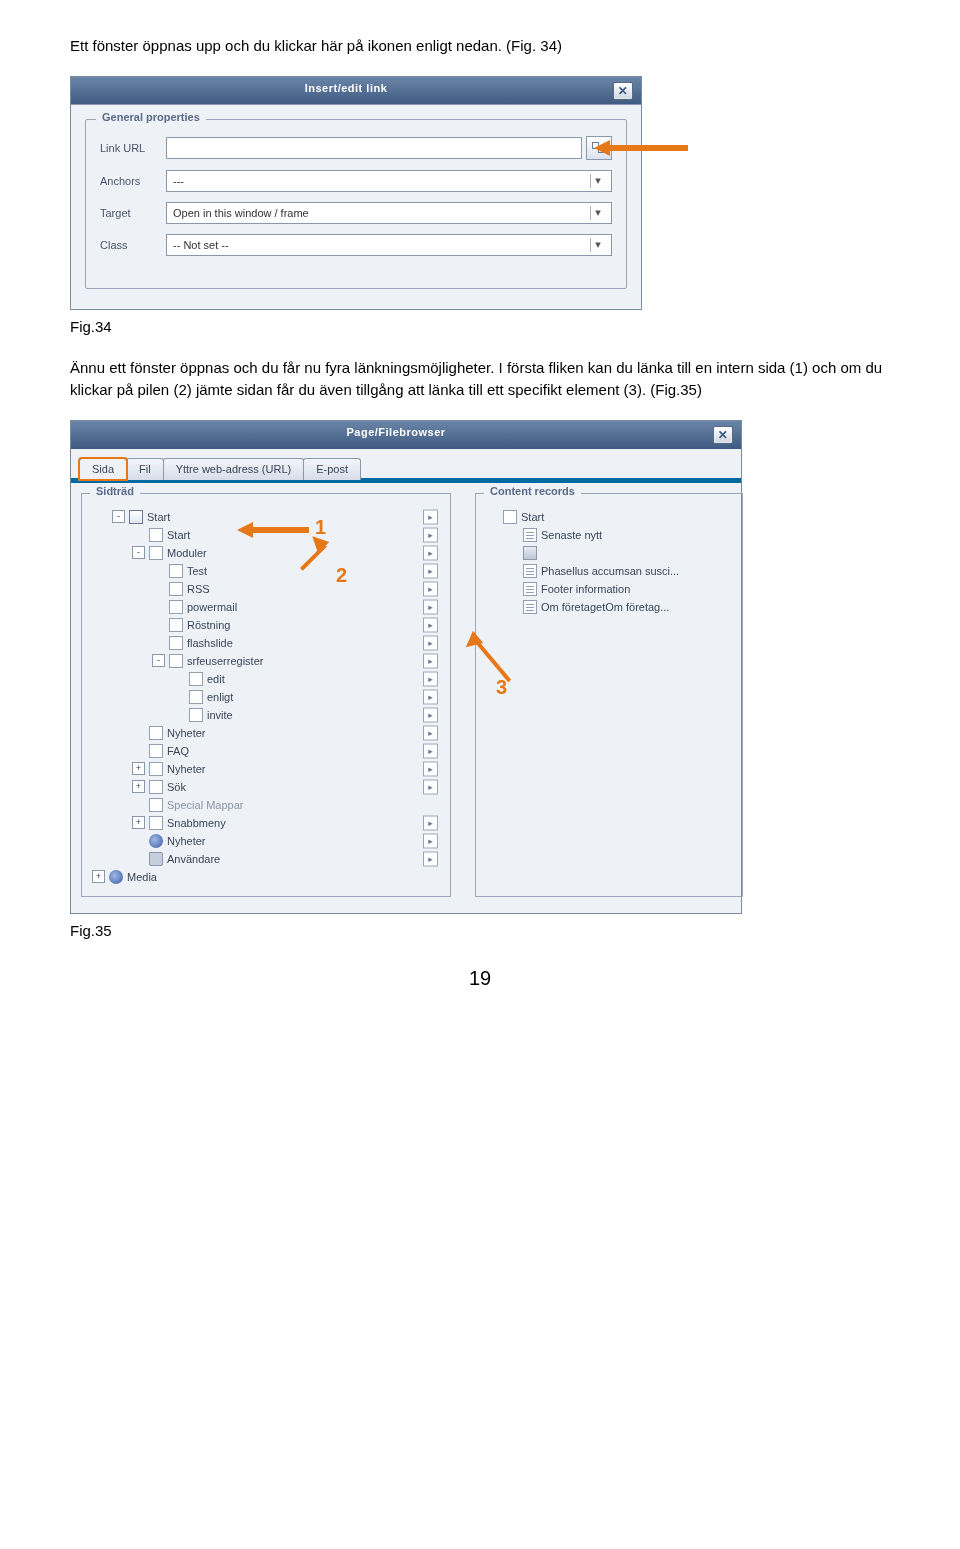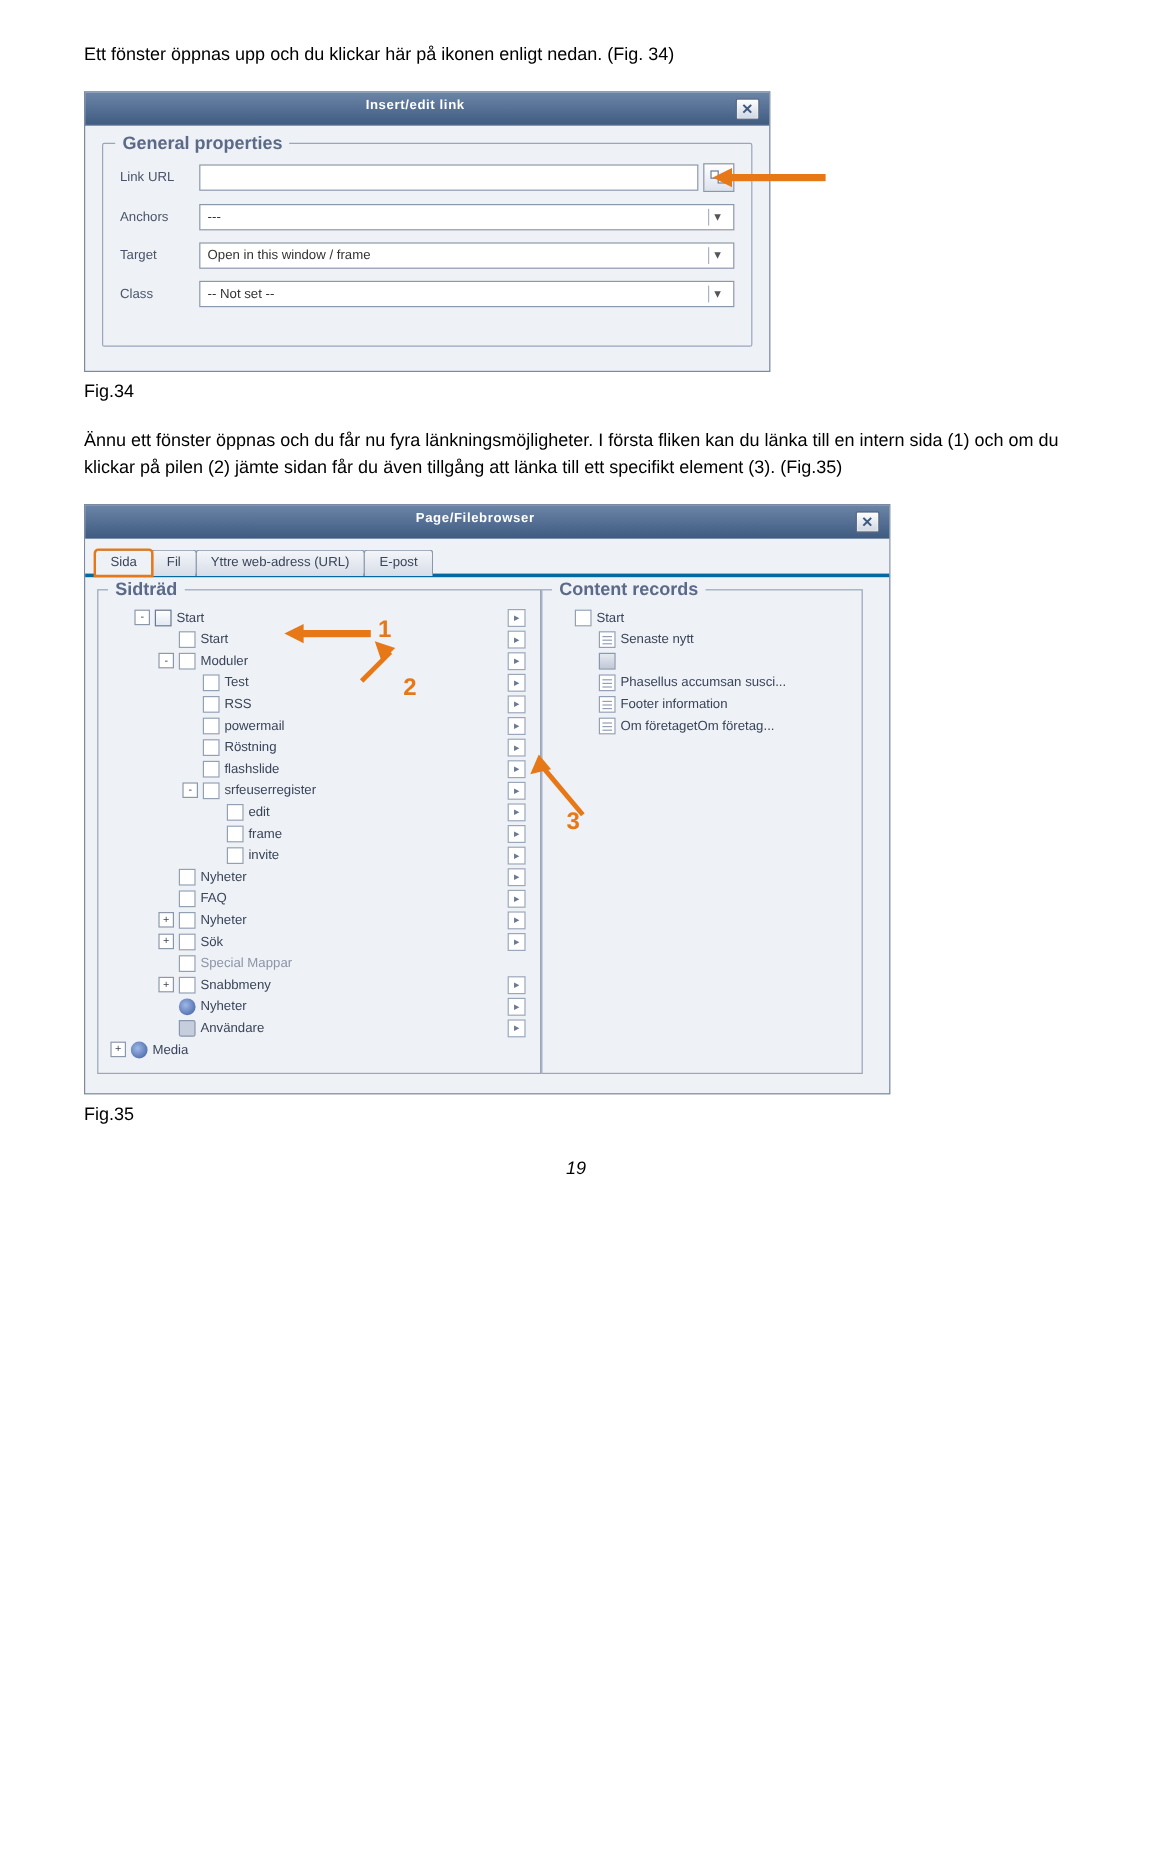--- a/index.html
+++ b/index.html
@@ -85,21 +85,21 @@
     position: relative;
   }
   .fieldset.short { padding-bottom: 22px; }
   .legend {
     position: absolute;
     top: -9px; left: 10px;
     background: #eef1f6;
     padding: 0 6px;
     color: #5a6a88;
     font-weight: bold;
-    font-size: 15px;
+    font-size: 11px;
   }
   .formrow {
     display: flex;
     align-items: center;
     margin-bottom: 10px;
   }
   .formrow .lbl { width: 66px; color: #4a5468; }
   .txt, .sel {
     flex: 1;
     height: 22px;
@@ -157,23 +157,23 @@
   }
   .annot-num {
     position: absolute;
     font: bold 20px Arial, sans-serif;
     color: #e67817;
   }
 
   
   .browser-body {
     display: flex;
-    gap: 0;
+    gap: 24px;
     padding: 10px 10px 16px 10px;
-    border-top: 3px solid #0369a1;
+    border-top: 5px solid #0369a1;
     margin-top: -1px;
   }
   .panel {
     border: 1px solid #9aa6ba;
     position: relative;
     padding: 14px 8px 10px 10px;
   }
   .panel .legend { top: -9px; left: 8px; background: #eef1f6; }
   .panel-left  { flex: 0 0 350px; }
   .panel-right { flex: 0 0 248px; }
@@ -219,21 +219,21 @@
     color: #6b7a92;
     font-size: 9px;
     position: absolute;
     right: 4px;
     top: 50%;
     transform: translateY(-50%);
   }
   .tree-wrap { position: relative; }
   .row-rel { position: relative; }
 
-  .page-num { text-align: center; margin-top: 28px; font-size: 15px; font-style: italic; }
+  .page-num { text-align: center; margin-top: 28px; font-size: 20px; }
 </style>
 </head>
 <body>
 
 <p class="doc-text">Ett fönster öppnas upp och du klickar här på ikonen enligt nedan. (Fig. 34)</p>
 
 <div class="dialog" style="width:570px">
   <div class="titlebar">
     <span class="title">Insert/edit link</span>
     <span class="close-btn">✕</span>
@@ -385,21 +385,21 @@
                 <span class="spacer-pm"></span>
                 <span class="ico ico-page"></span>
                 <span>edit</span>
                 <span class="goto">▸</span>
               </div>
             </li>
             <li class="lv4 row-rel">
               <div class="node">
                 <span class="spacer-pm"></span>
                 <span class="ico ico-page"></span>
-                <span>frame</span>
+                <span>enligt</span>
                 <span class="goto">▸</span>
               </div>
             </li>
             <li class="lv4 row-rel">
               <div class="node">
                 <span class="spacer-pm"></span>
                 <span class="ico ico-page"></span>
                 <span>invite</span>
                 <span class="goto">▸</span>
               </div>

